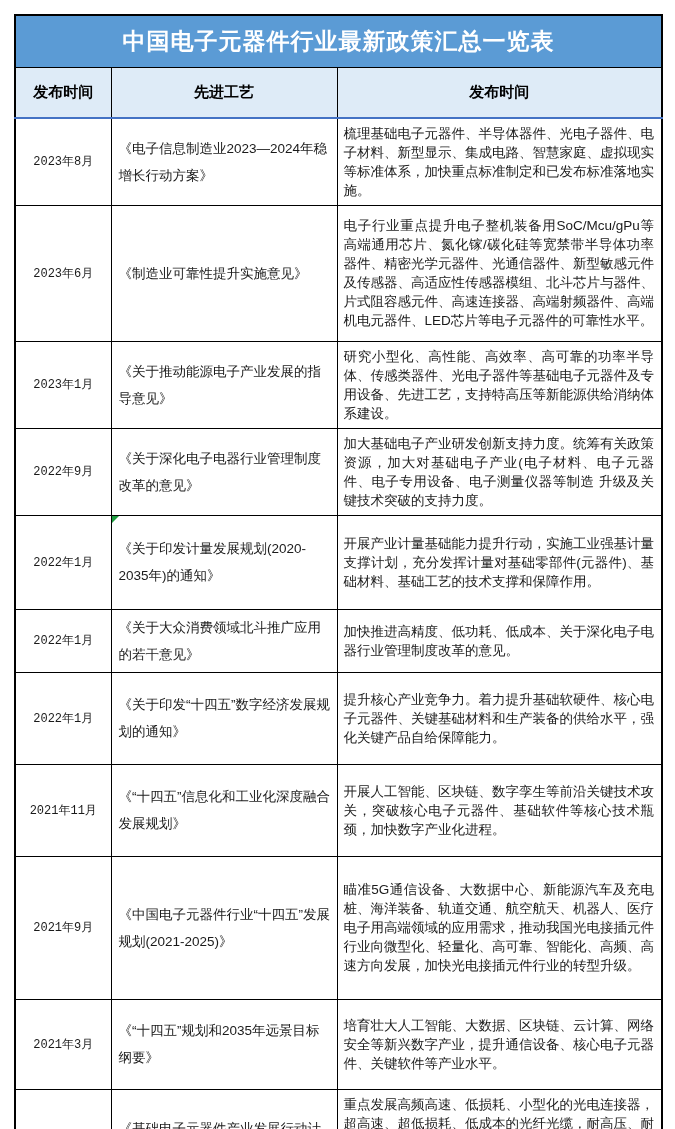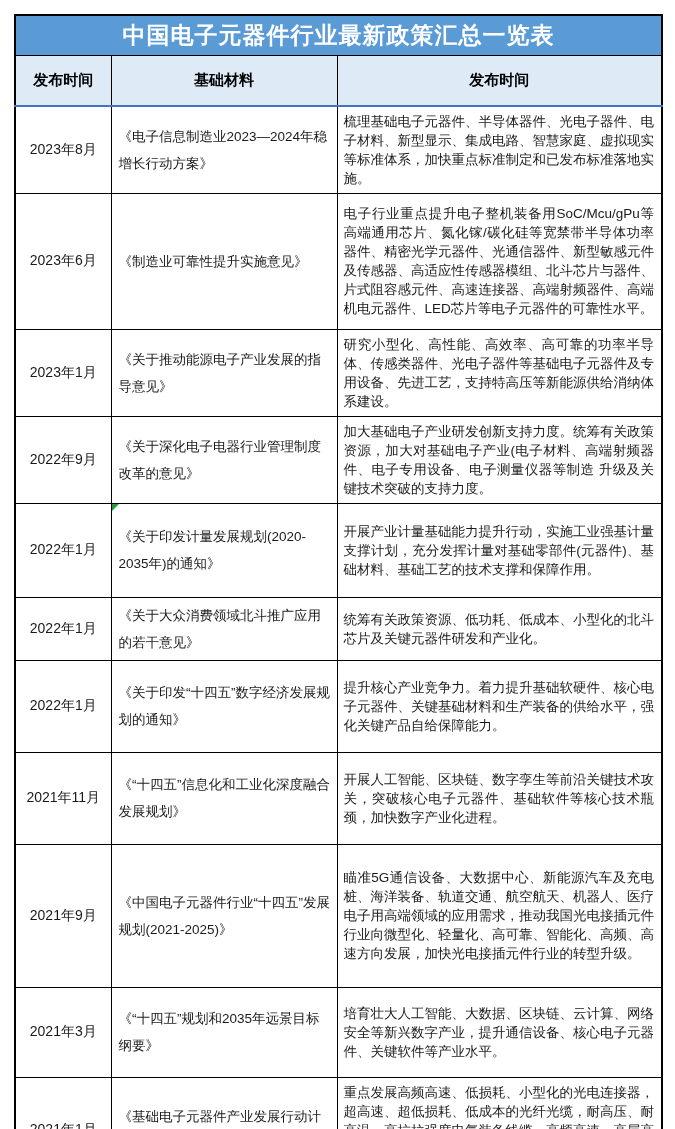--- a/index.html
+++ b/index.html
@@ -21,21 +21,21 @@
     table-layout: fixed;
     border: 2px solid #000000;
   }
   table.policy-table th,
   table.policy-table td {
     border: 1px solid #000000;
     box-sizing: border-box;
     overflow: hidden;
   }
   tr.title-row th {
-    height: 40px;
+    height: 52px;
     background: #5B9BD5;
     color: #ffffff;
     font-size: 23px;
     font-weight: bold;
     text-align: center;
     vertical-align: middle;
     letter-spacing: 1px;
     padding: 0;
   }
   tr.header-row th {
@@ -45,23 +45,24 @@
     font-size: 15px;
     font-weight: bold;
     text-align: center;
     vertical-align: middle;
     border-bottom: 2px solid #4472C4;
     padding: 15px 4px;
   }
   td.date-cell {
     text-align: center;
     vertical-align: middle;
-    font-size: 14px;
+    font-size: 12px;
     color: #1a1a1a;
     padding: 4px 2px;
+    font-family: Liberation Mono, monospace;
   }
   td.policy-cell {
     text-align: left;
     vertical-align: middle;
     font-size: 13.5px;
     line-height: 27px;
     color: #1a1a1a;
     padding: 4px 6px 4px 7px;
     position: relative;
   }
@@ -94,21 +95,21 @@
       <col style="width:96px">
       <col style="width:226px">
       <col style="width:325px">
     </colgroup>
     <thead>
       <tr class="title-row">
         <th colspan="3">中国电子元器件行业最新政策汇总一览表</th>
       </tr>
       <tr class="header-row">
         <th>发布时间</th>
-        <th>基础材料</th>
+        <th>先进工艺</th>
         <th>发布时间</th>
       </tr>
     </thead>
     <tbody>
         <tr style="height: 77px;">
     <td class="date-cell">2023年8月</td>
     <td class="policy-cell"><span class="policy-text">《电子信息制造业2023—2024年稳增长行动方案》</span></td>
     <td class="content-cell">梳理基础电子元器件、半导体器件、光电子器件、电子材料、新型显示、集成电路、智慧家庭、虚拟现实等标准体系，加快重点标准制定和已发布标准落地实施。</td>
   </tr>
         <tr style="height: 136px;">
@@ -117,31 +118,31 @@
     <td class="content-cell">电子行业重点提升电子整机装备用SoC/Mcu/gPu等高端通用芯片、氮化镓/碳化硅等宽禁带半导体功率器件、精密光学元器件、光通信器件、新型敏感元件及传感器、高适应性传感器模组、北斗芯片与器件、片式阻容感元件、高速连接器、高端射频器件、高端机电元器件、LED芯片等电子元器件的可靠性水平。</td>
   </tr>
         <tr style="height: 85px;">
     <td class="date-cell">2023年1月</td>
     <td class="policy-cell"><span class="policy-text">《关于推动能源电子产业发展的指导意见》</span></td>
     <td class="content-cell">研究小型化、高性能、高效率、高可靠的功率半导体、传感类器件、光电子器件等基础电子元器件及专用设备、先进工艺，支持特高压等新能源供给消纳体系建设。</td>
   </tr>
         <tr style="height: 85px;">
     <td class="date-cell">2022年9月</td>
     <td class="policy-cell"><span class="policy-text">《关于深化电子电器行业管理制度改革的意见》</span></td>
-    <td class="content-cell">加大基础电子产业研发创新支持力度。统筹有关政策资源，加大对基础电子产业(电子材料、高端射频器件、电子专用设备、电子测量仪器等制造 升级及关键技术突破的支持力度。</td>
+    <td class="content-cell">加大基础电子产业研发创新支持力度。统筹有关政策资源，加大对基础电子产业(电子材料、电子元器件、电子专用设备、电子测量仪器等制造 升级及关键技术突破的支持力度。</td>
   </tr>
         <tr style="height: 94px;">
     <td class="date-cell">2022年1月</td>
     <td class="policy-cell has-marker"><span class="marker"></span><span class="policy-text">《关于印发计量发展规划(2020-2035年)的通知》</span></td>
     <td class="content-cell">开展产业计量基础能力提升行动，实施工业强基计量支撑计划，充分发挥计量对基础零部件(元器件)、基础材料、基础工艺的技术支撑和保障作用。</td>
   </tr>
         <tr style="height: 62px;">
     <td class="date-cell">2022年1月</td>
     <td class="policy-cell"><span class="policy-text">《关于大众消费领域北斗推广应用的若干意见》</span></td>
-    <td class="content-cell">统筹有关政策资源、低功耗、低成本、小型化的北斗芯片及关键元器件研发和产业化。</td>
+    <td class="content-cell">加快推进高精度、低功耗、低成本、关于深化电子电器行业管理制度改革的意见。</td>
   </tr>
         <tr style="height: 92px;">
     <td class="date-cell">2022年1月</td>
     <td class="policy-cell"><span class="policy-text">《关于印发“十四五”数字经济发展规划的通知》</span></td>
     <td class="content-cell">提升核心产业竞争力。着力提升基础软硬件、核心电子元器件、关键基础材料和生产装备的供给水平，强化关键产品自给保障能力。</td>
   </tr>
         <tr style="height: 92px;">
     <td class="date-cell">2021年11月</td>
     <td class="policy-cell"><span class="policy-text">《“十四五”信息化和工业化深度融合发展规划》</span></td>
     <td class="content-cell">开展人工智能、区块链、数字孪生等前沿关键技术攻关，突破核心电子元器件、基础软件等核心技术瓶颈，加快数字产业化进程。</td>

